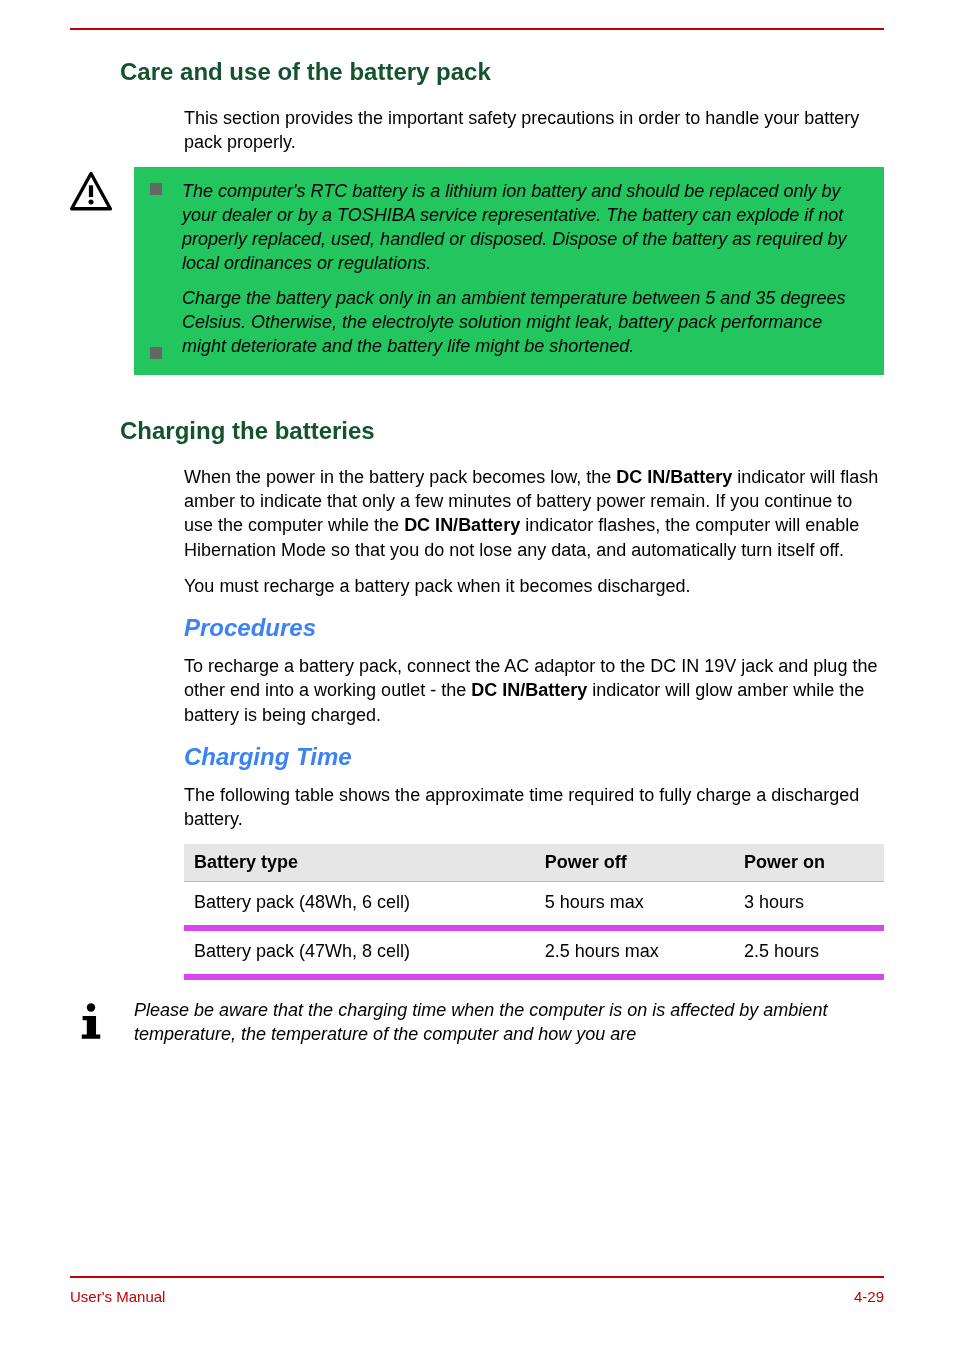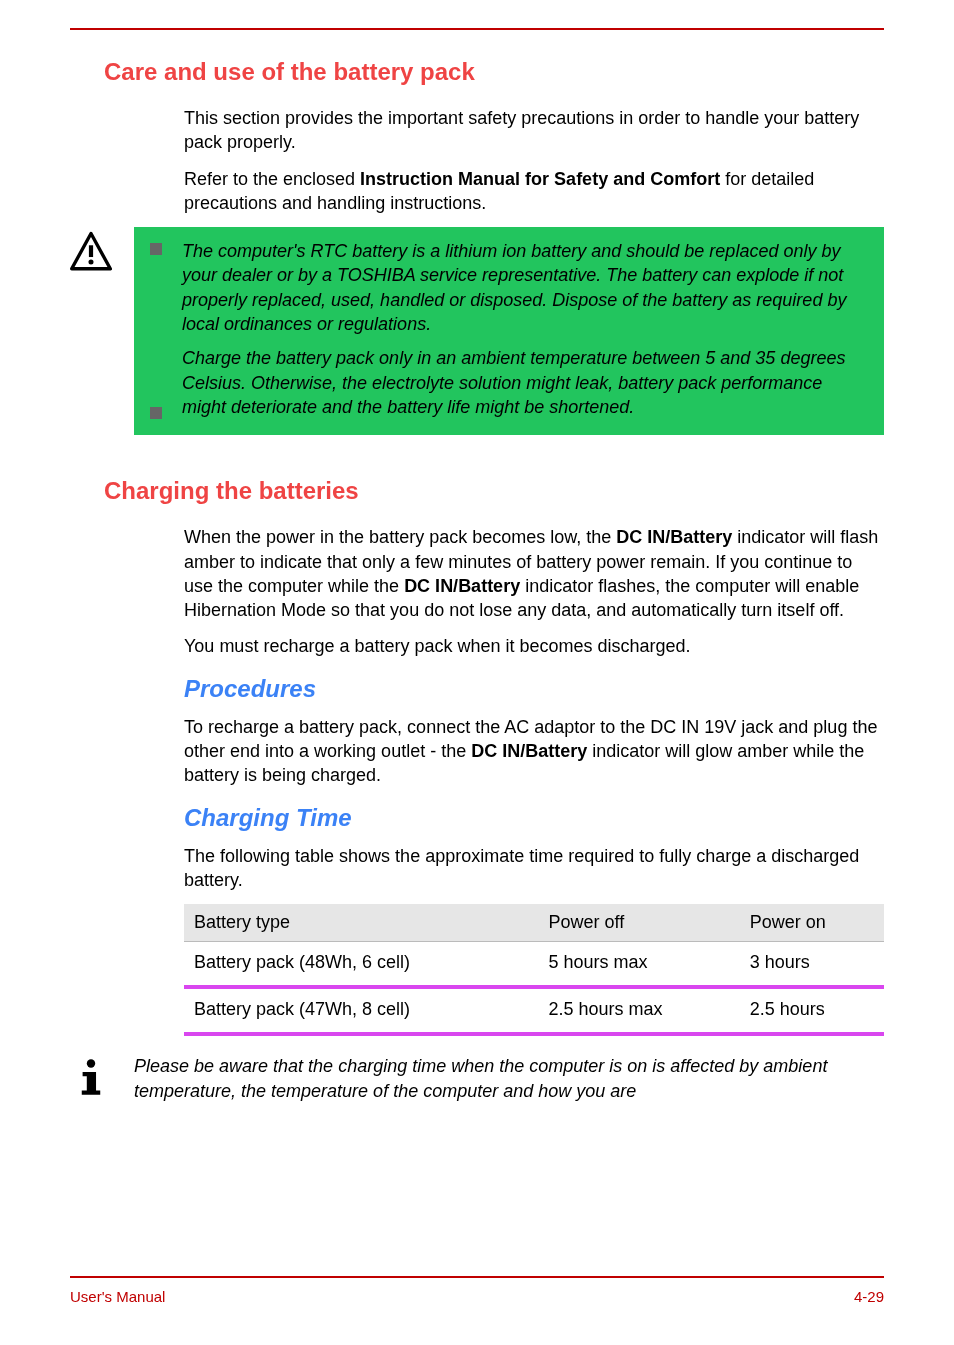--- a/index.html
+++ b/index.html
@@ -13,25 +13,25 @@
     position: relative;
   }
   .page {
     padding: 28px 70px 0 70px;
   }
   .top-rule {
     border-top: 2px solid #c00000;
     margin-bottom: 28px;
   }
   .h2 {
-    color: #ef4444;
+    color: #14532d;
     font-weight: bold;
     font-size: 24px;
     margin-bottom: 20px;
-    margin-left: 34px;
+    margin-left: 50px;
   }
   .body-text {
     margin-left: 114px;
     margin-right: 0;
     line-height: 1.35;
     margin-bottom: 12px;
   }
   .bold { font-weight: bold; }
   .callout-row {
     display: flex;
@@ -78,30 +78,30 @@
   }
   .section-gap { height: 22px; }
   table.ctable {
     margin-left: 114px;
     width: calc(100% - 114px);
     border-collapse: collapse;
     margin-top: 4px;
   }
   table.ctable th {
     text-align: left;
-    font-weight: normal;
+    font-weight: bold;
     background: #e6e6e6;
     padding: 8px 10px;
     border-bottom: 1px solid #bbb;
   }
   table.ctable td {
     text-align: left;
     padding: 10px 10px 12px 10px;
     vertical-align: top;
-    border-bottom: 4px solid #d946ef;
+    border-bottom: 6px solid #d946ef;
     margin-top: 12px;
   }
   .info-row {
     display: flex;
     align-items: flex-start;
     margin-top: 18px;
   }
   .info-icon {
     width: 50px;
     flex-shrink: 0;
@@ -131,23 +131,20 @@
 </head>
 <body>
 
 <div class="page">
   <div class="top-rule"></div>
 
   <div class="h2">Care and use of the battery pack</div>
 
   <div class="body-text">This section provides the important safety precautions in order to handle your battery pack properly.</div>
 
-  <div class="body-text">
-    <span>Refer to the enclosed </span><span class="bold">Instruction Manual for Safety and Comfort</span><span> for detailed precautions and handling instructions.</span>
-  </div>
 
   <div class="callout-row">
     <div class="callout-icon">
       <svg viewBox="0 0 100 100">
         <polygon points="50,6 96,90 4,90" fill="none" stroke="#000" stroke-width="8" stroke-linejoin="round"></polygon>
         <rect x="45" y="34" width="10" height="28" fill="#000"></rect>
         <circle cx="50" cy="74" r="6" fill="#000"></circle>
       </svg>
     </div>
     <div class="gray-box">

